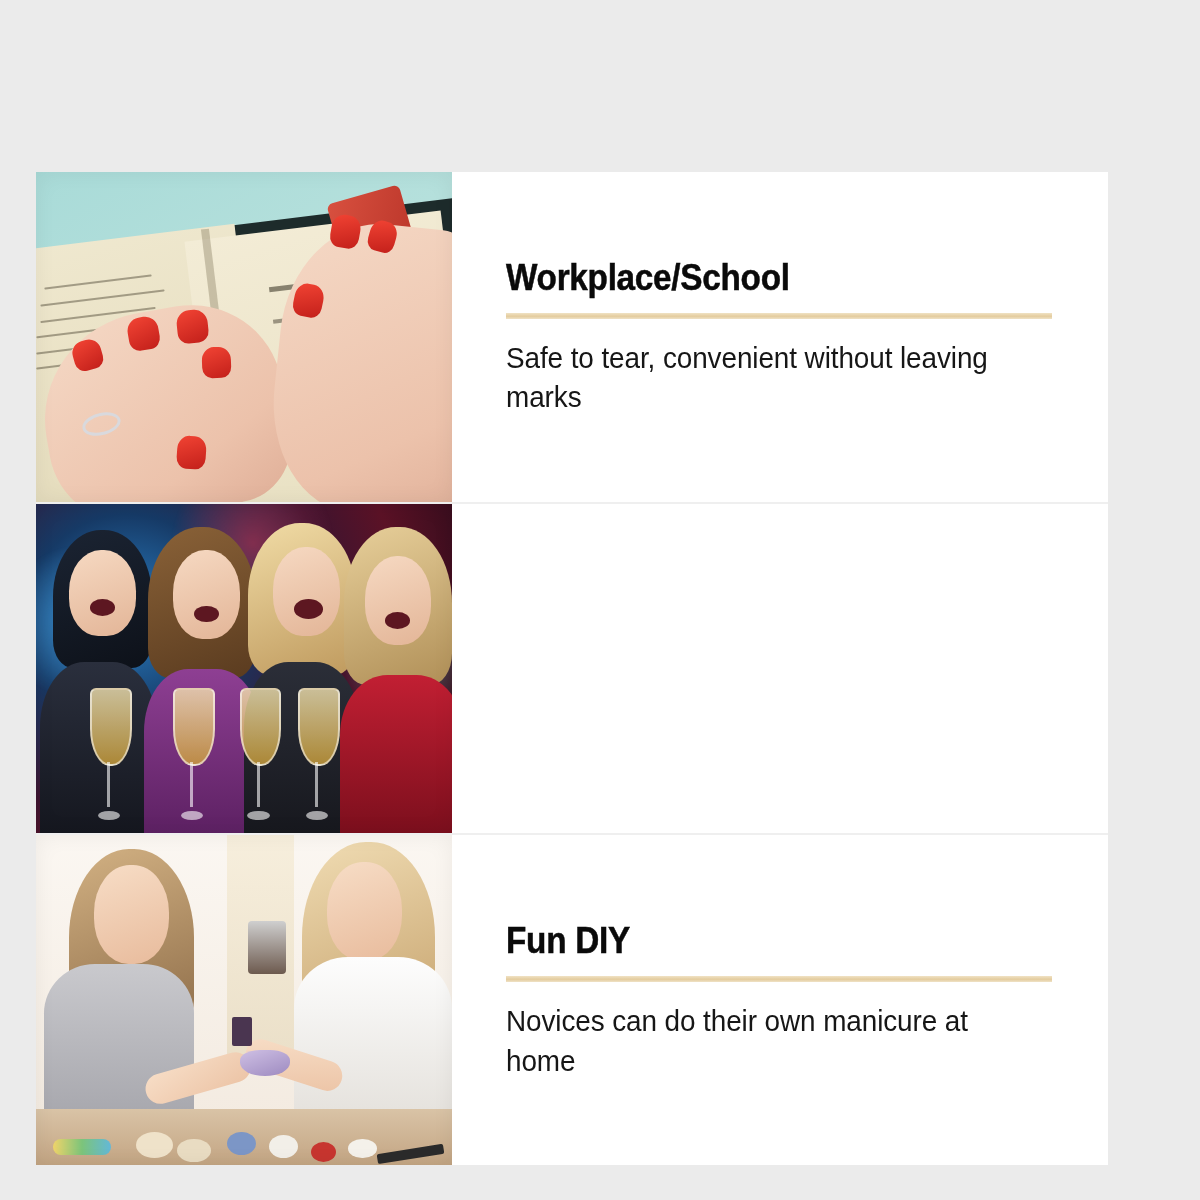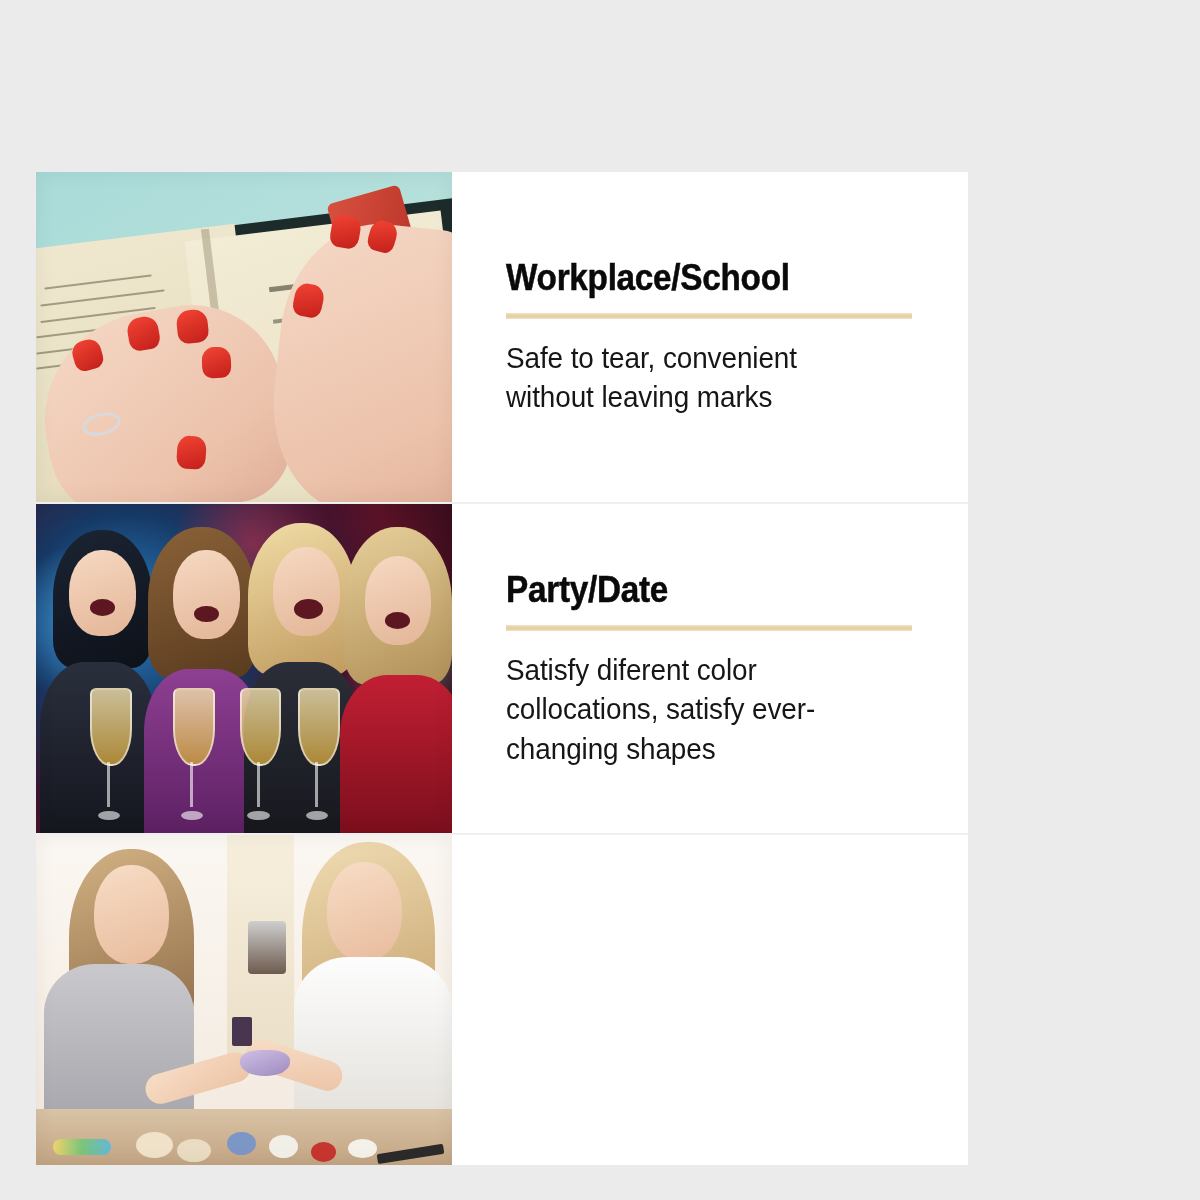--- a/index.html
+++ b/index.html
@@ -50,21 +50,21 @@
     transform-origin: left center;
     white-space: nowrap;
     -webkit-text-stroke: 1.1px #080808;
   }
 
   
   .card {
     position: absolute;
     left: 36px;
     top: 172px;
-    width: 932px;
+    width: 1072px;
     height: 993px;
     background: #ffffff;
     box-sizing: border-box;
     display: flex;
     flex-direction: column;
   }
 
   .row {
     position: relative;
     display: flex;
@@ -305,25 +305,20 @@
               <div class="foot"></div>
             </div>
           <div class="flute" style="left:63%;">
               <div class="bowl"></div>
               <div class="stem"></div>
               <div class="foot"></div>
             </div>
           <div class="edge-fade"></div>
         </div>
       </div>
-      <div class="row-body">
-        <div class="row-title">Party/Date</div>
-        <div class="row-rule"></div>
-        <div class="row-desc">Satisfy diferent color collocations, satisfy ever-changing shapes</div>
-      </div>
     </div>
 
     <div class="row">
       <div class="row-media">
         <div class="photo p3">
           <div class="wall"></div>
           <div class="curtain"></div>
           <div class="lamp"></div>
 
           <div class="gHair" style="left:8%;top:4%;width:30%;height:56%;background:linear-gradient(160deg,#cdab7e,#9b7murd 60%,#8a6a46);"></div>
@@ -345,16 +340,21 @@
           <div class="item" style="left:24%;bottom:2%;width:9%;height:8%;background:#efe2c9;"></div>
           <div class="item" style="left:34%;bottom:1%;width:8%;height:7%;background:#e9dcc2;"></div>
           <div class="item" style="left:46%;bottom:3%;width:7%;height:7%;background:#7c96c6;"></div>
           <div class="item" style="left:56%;bottom:2%;width:7%;height:7%;background:#f2efe8;"></div>
           <div class="item" style="left:66%;bottom:1%;width:6%;height:6%;background:#c7352f;"></div>
           <div class="item" style="left:75%;bottom:2%;width:7%;height:6%;background:#f4f1ea;"></div>
           <div class="item" style="right:2%;bottom:2%;width:16%;height:3%;background:#2b2b2b;border-radius:2px;transform:rotate(-9deg);"></div>
           <div class="edge-fade"></div>
         </div>
       </div>
+      <div class="row-body">
+        <div class="row-title">Fun DIY</div>
+        <div class="row-rule"></div>
+        <div class="row-desc">Novices can do their own manicure at home</div>
+      </div>
     </div>
 
   </div>
 </div>
 
 </body></html>

